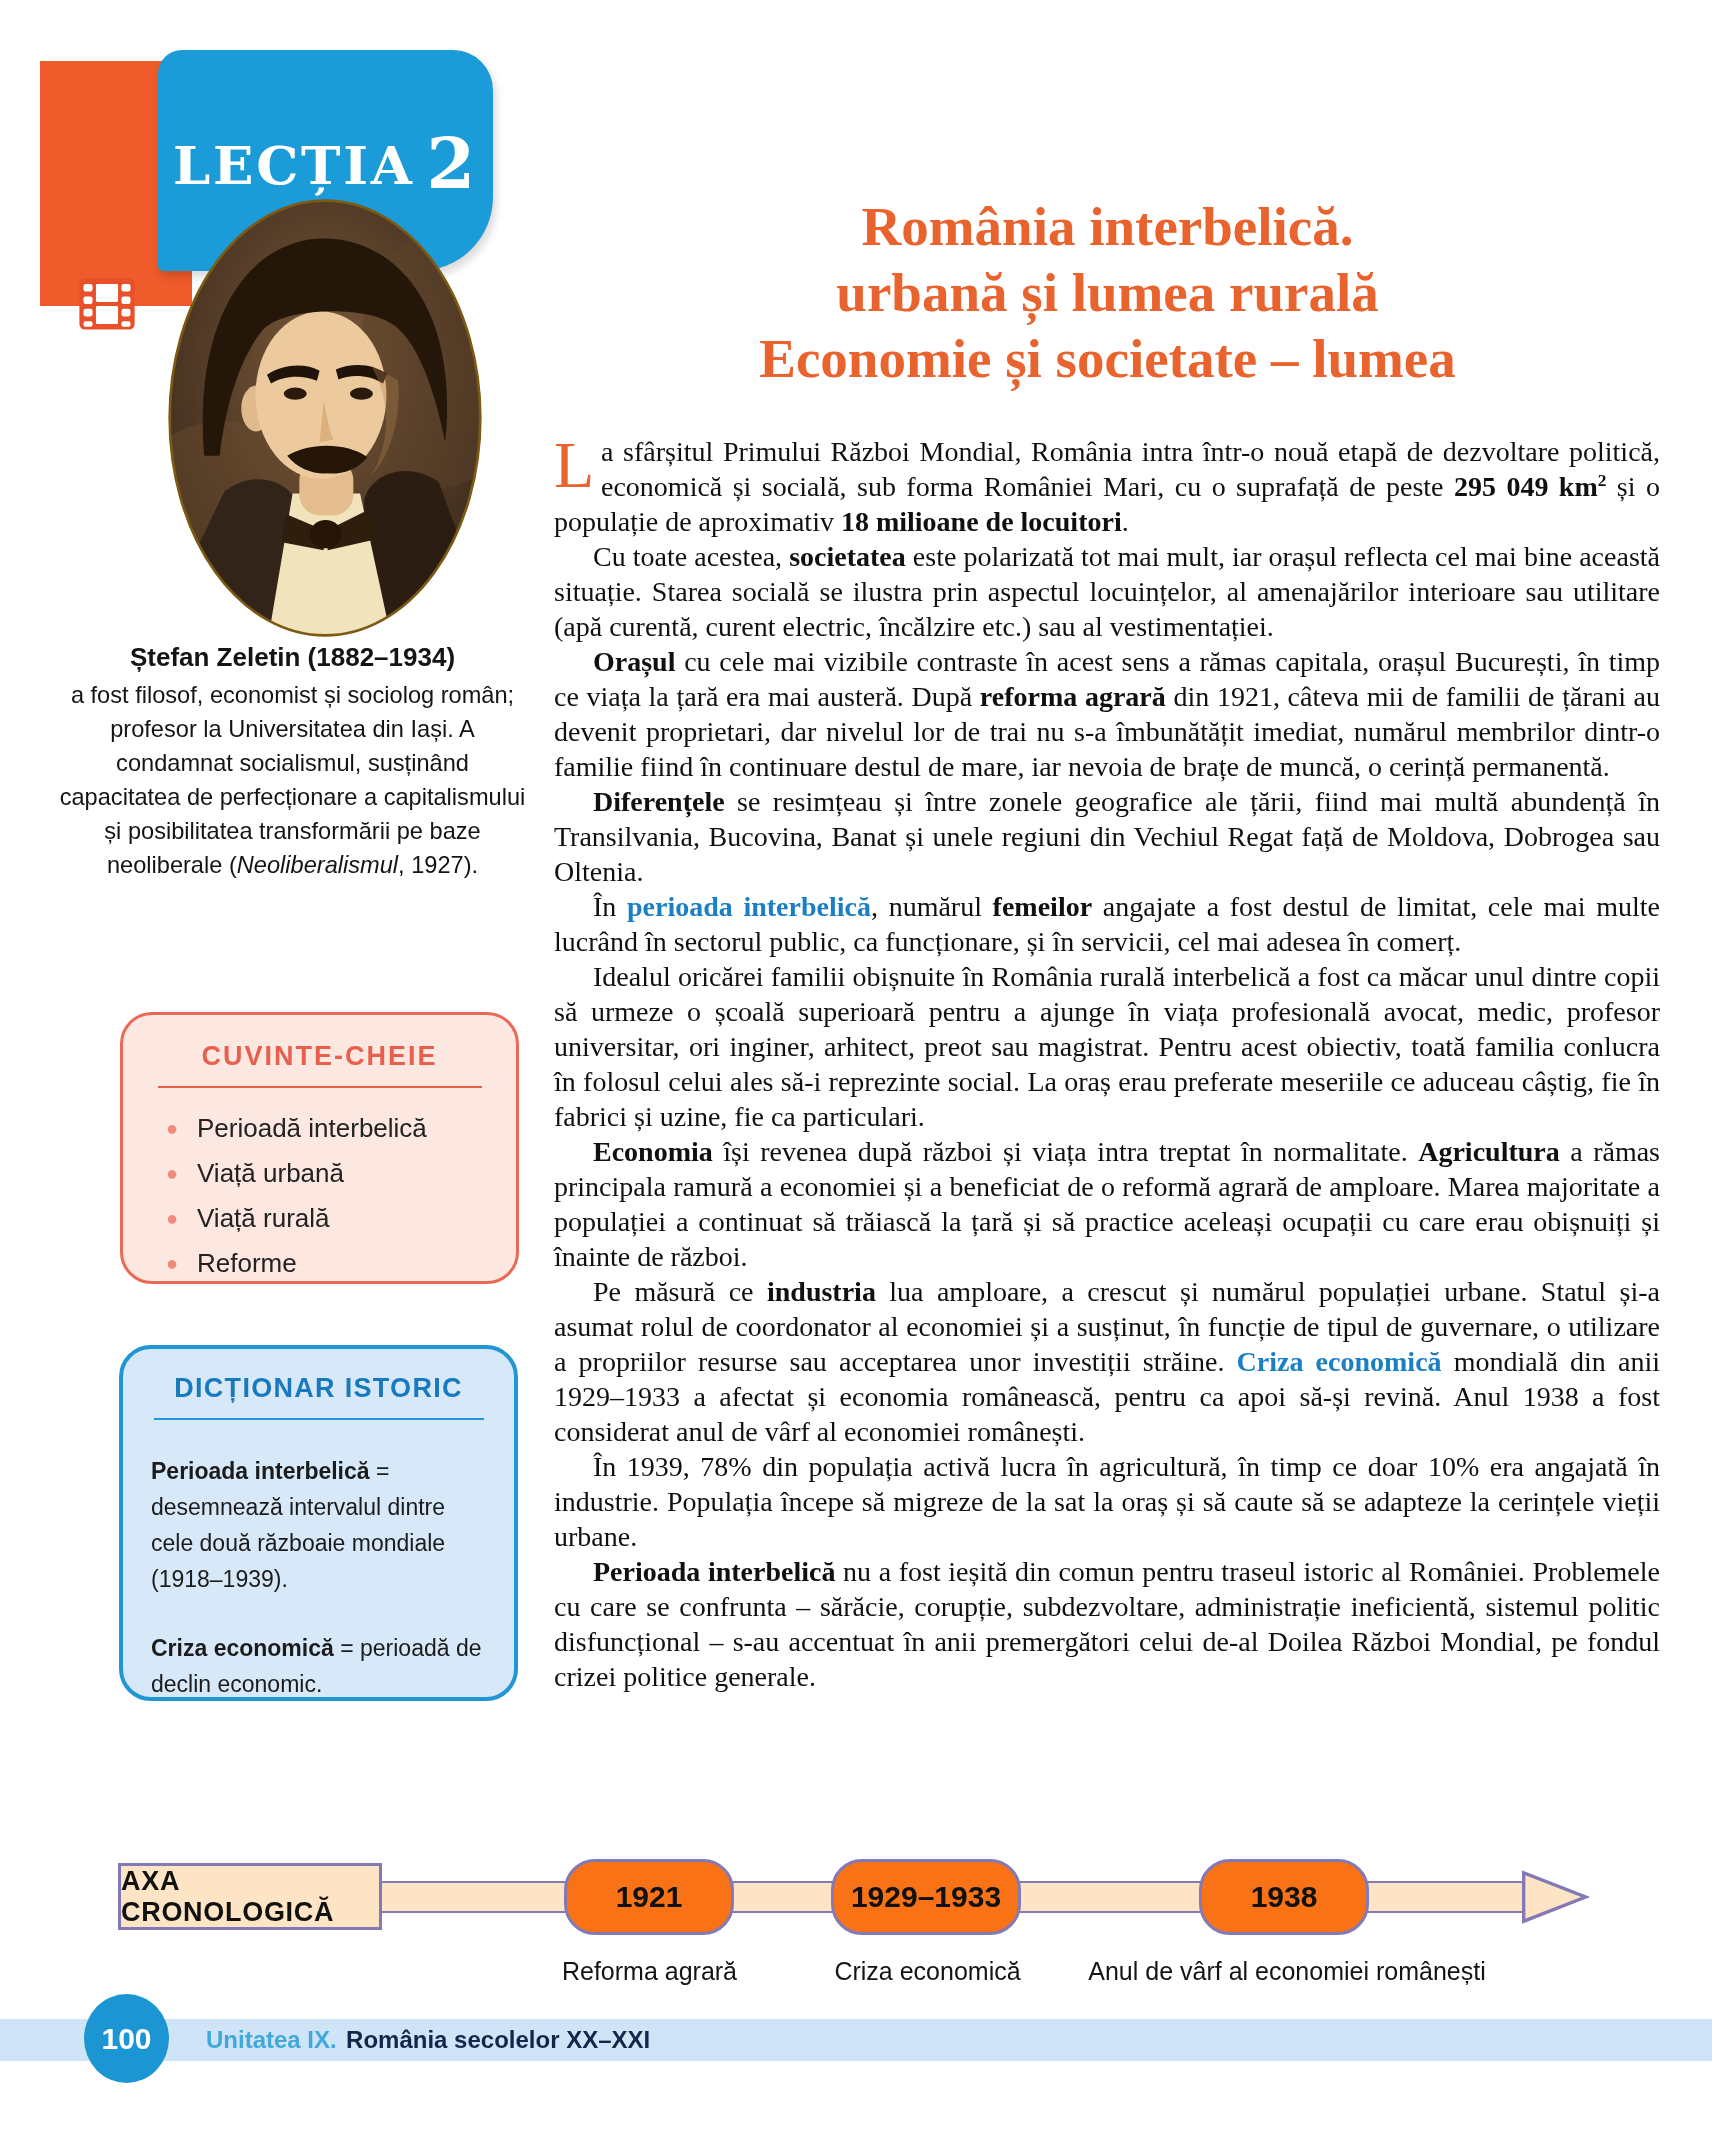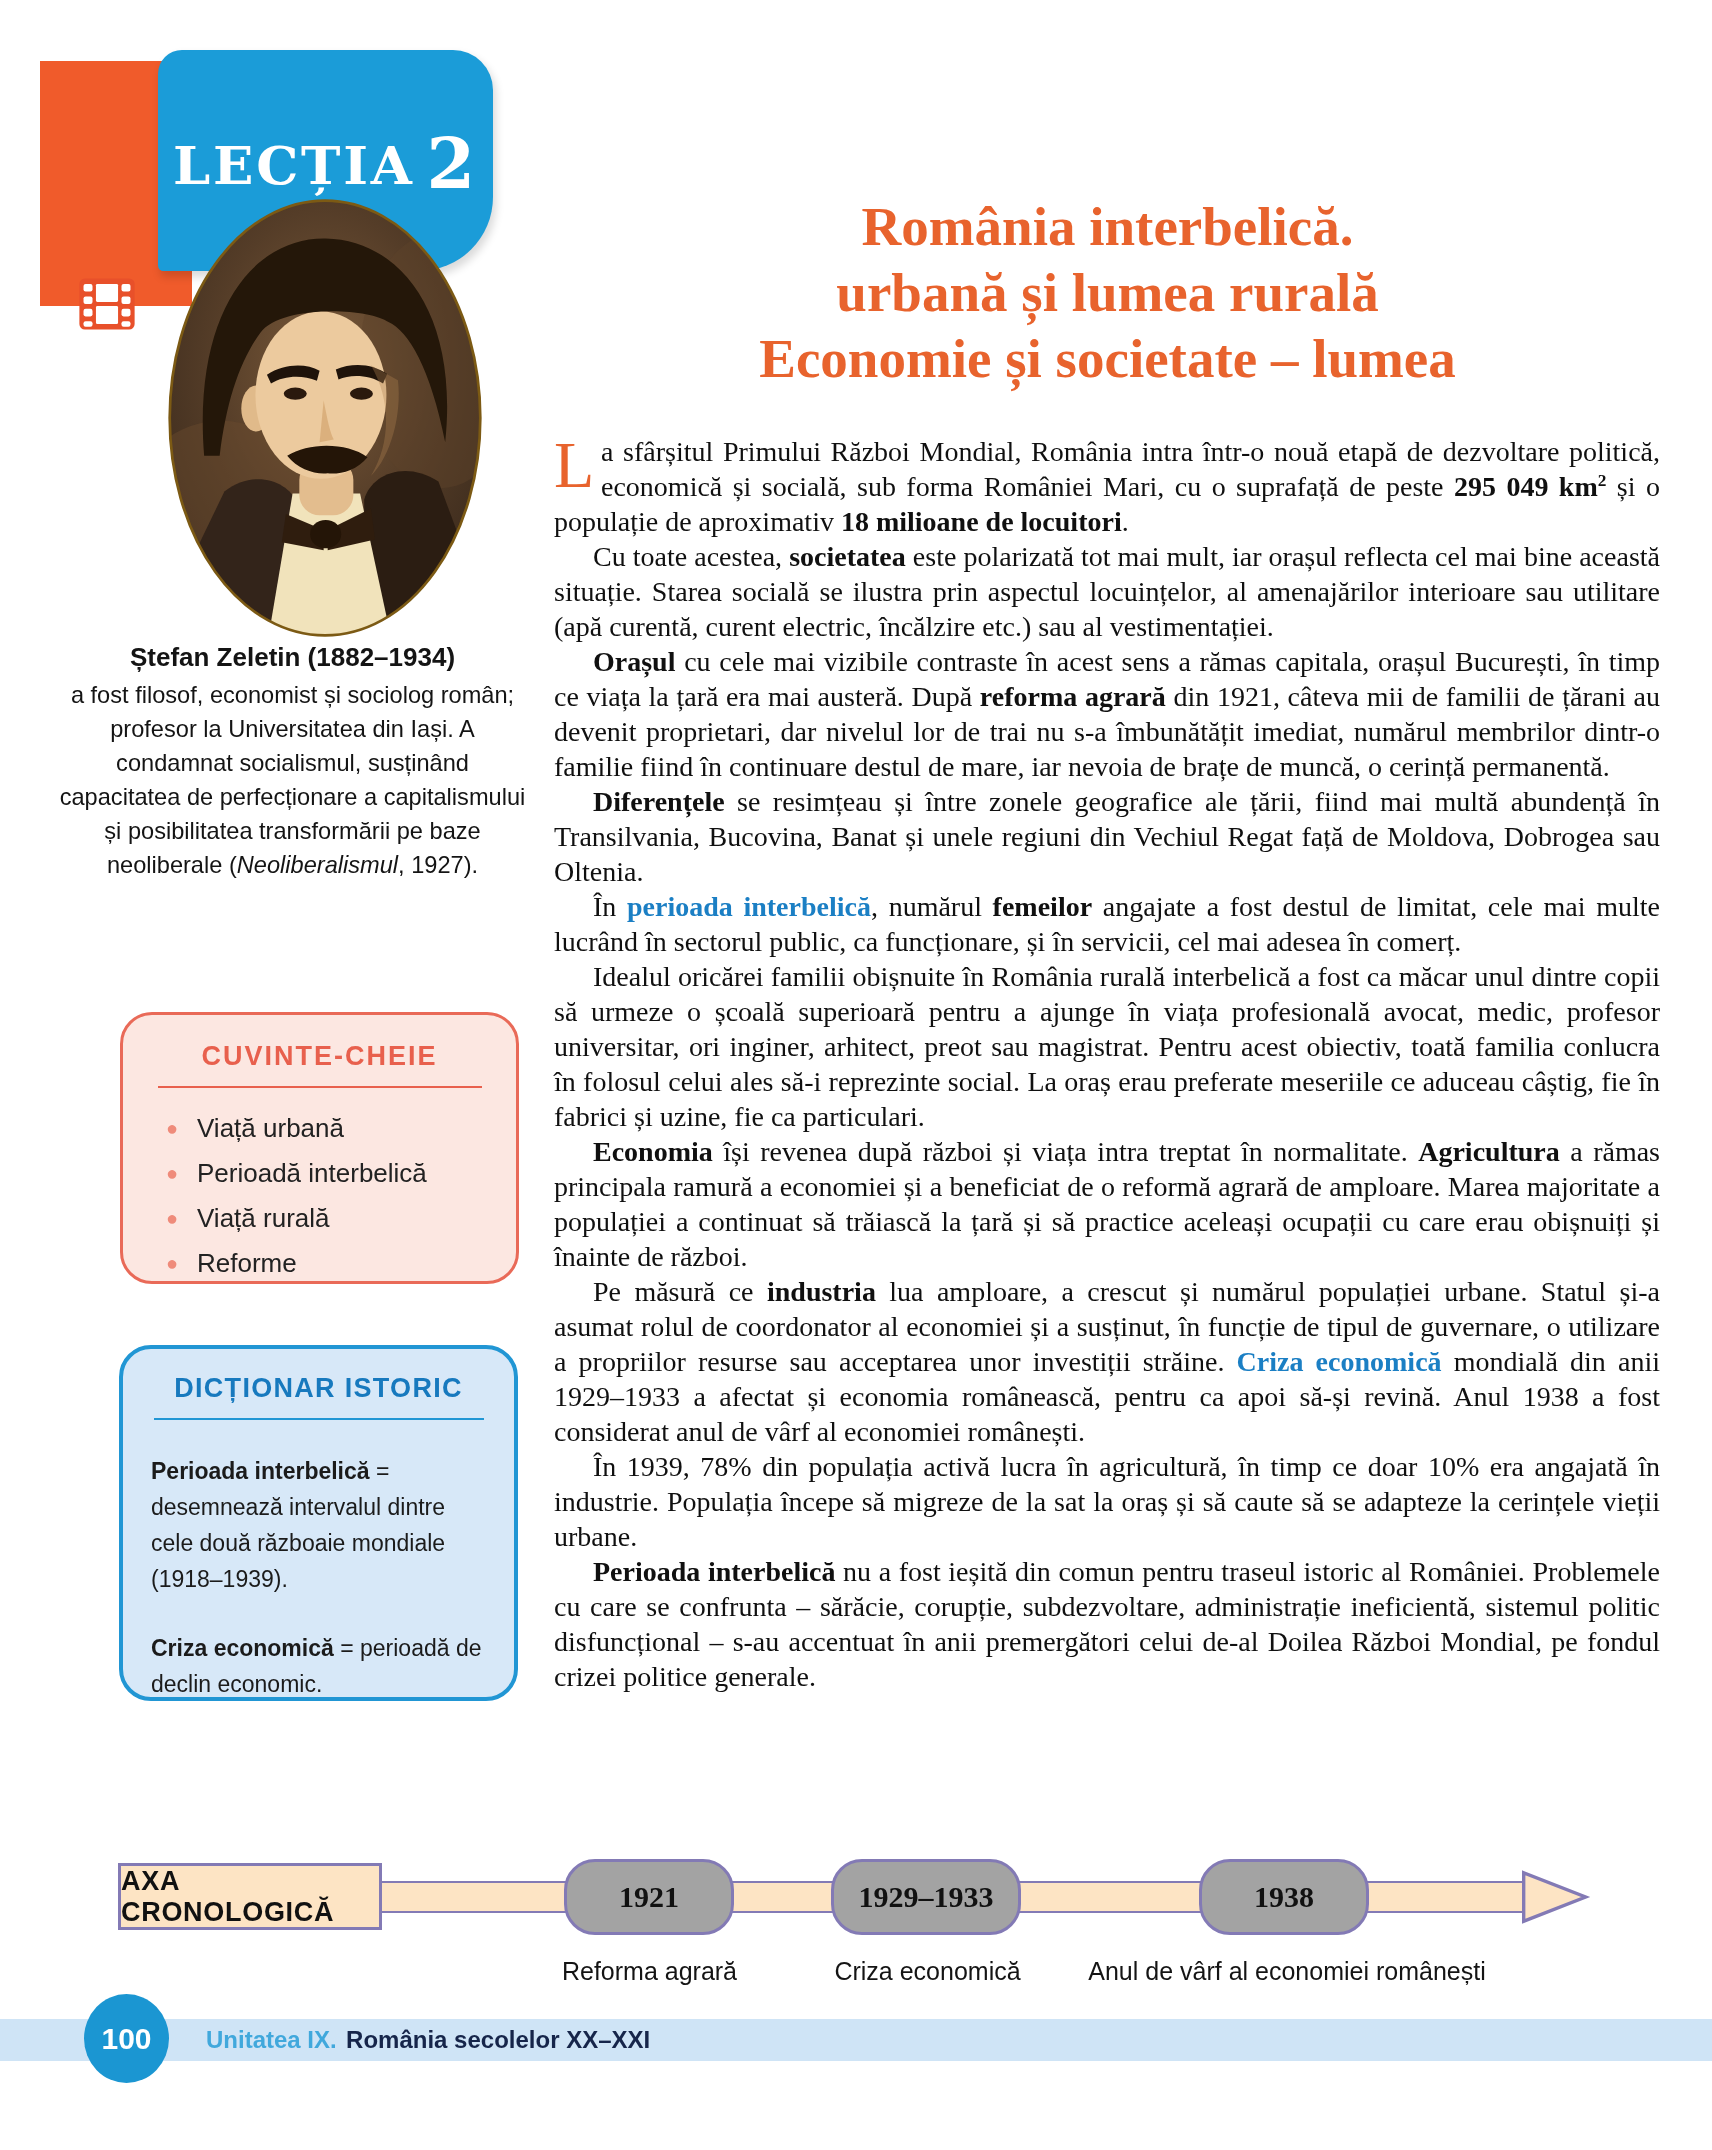--- a/index.html
+++ b/index.html
@@ -72,22 +72,22 @@
   .tl-band { position:absolute; left:378px; top:1881px; width:1151px; height:32px;
              background:#fde4c4; border-top:2.7px solid #837ab5; border-bottom:2.7px solid #837ab5; }
   .tl-arrow { position:absolute; left:1521px; top:1862px; width:70px; height:70px; }
   .tl-label {
     position:absolute; left:118px; top:1863px; width:264px; height:67px;
     background:#fde4c4; border:3.4px solid #837ab5; display:flex; align-items:center; justify-content:center;
     font-family:"Liberation Sans", sans-serif; font-weight:bold; font-size:27px; color:#111; letter-spacing:0.7px;
   }
   .tl-pill {
     position:absolute; top:1859px; height:76px; border-radius:31px;
-    background:#a3a3a3; border:3.4px solid #837ab5; display:flex; align-items:center; justify-content:center;
-    font-family:Liberation Serif, serif; font-weight:bold; font-size:30px; color:#111;
+    background:#f97316; border:3.4px solid #837ab5; display:flex; align-items:center; justify-content:center;
+    font-family:Liberation Sans, sans-serif; font-weight:bold; font-size:30px; color:#111;
   }
   .tl-pill.n1 { left:564px;  width:170px; }
   .tl-pill.n2 { left:831px; width:190px; }
   .tl-pill.n3 { left:1199px; width:170px; }
   .tl-cap { position:absolute; top:1957px; text-align:center;
             font-family:"Liberation Sans", sans-serif; font-size:25px; color:#141414; }
   .tl-cap.c1 { left:498px;  width:303px; }
   .tl-cap.c2 { left:776px; width:303px; }
   .tl-cap.c3 { left:1051px; width:472px; }
 
@@ -172,22 +172,22 @@
 
   <div class="caption">
     <div class="cap-name">Ștefan Zeletin (1882–1934)</div>
     <div class="cap-body"><span>a fost filosof, economist și sociolog român; profesor la Universitatea din Iași. A condamnat socialismul, susținând capacitatea de perfecționare a capitalismului și posibilitatea transformării pe baze neoliberale (</span><span class="i">Neoliberalismul</span><span>, 1927).</span></div>
   </div>
 
   <div class="kw-box">
     <div class="kw-title">CUVINTE-CHEIE</div>
     <div class="kw-rule"></div>
     <ul class="kw-list">
+      <li>Perioadă interbelică</li>
       <li>Viață urbană</li>
-      <li>Perioadă interbelică</li>
       <li>Viață rurală</li>
       <li>Reforme</li>
     </ul>
   </div>
 
   <div class="dict-box">
     <div class="dict-title">DICȚIONAR ISTORIC</div>
     <div class="dict-rule"></div>
     <p class="dict-entry">
       <span class="term">Perioada interbelică</span>

